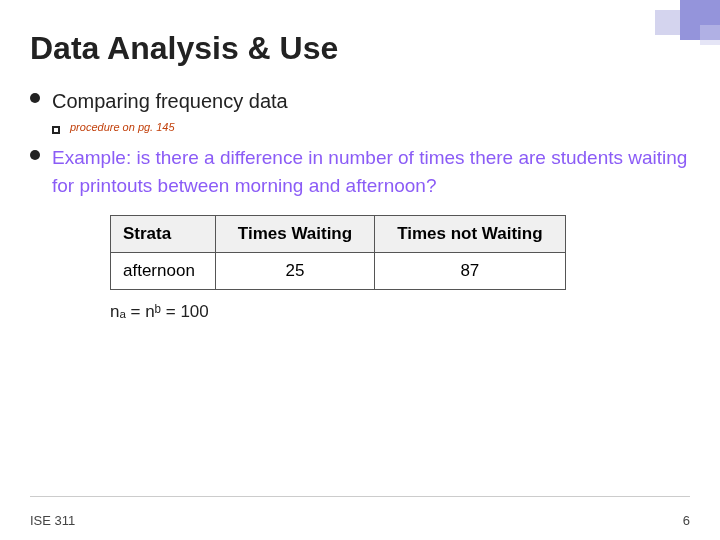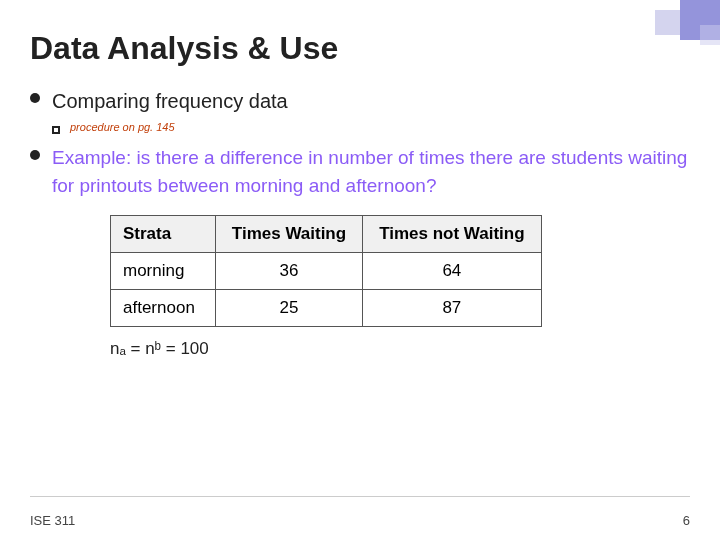--- a/index.html
+++ b/index.html
@@ -127,21 +127,21 @@
       margin-bottom: 12px;
     }
 
     table {
       border-collapse: collapse;
       font-size: 17px;
     }
 
     table th, table td {
       border: 1px solid #555;
-      padding: 8px 16px;
+      padding: 8px 22px;
       text-align: center;
     }
 
     table th {
       font-weight: bold;
       background: #f0f0f0;
     }
 
     table td:first-child {
       text-align: left;
@@ -218,25 +218,20 @@
     <table>
       <thead>
         <tr>
           <th>Strata</th>
           <th>Times Waiting</th>
           <th>Times not Waiting</th>
         </tr>
       </thead>
       <tbody>
         <tr>
-          <td>morning</td>
-          <td>36</td>
-          <td>64</td>
-        </tr>
-        <tr>
           <td>afternoon</td>
           <td>25</td>
           <td>87</td>
         </tr>
       </tbody>
     </table>
   </div>
 
   <div class="formula-text">nₐ = nᵇ = 100</div>
 

